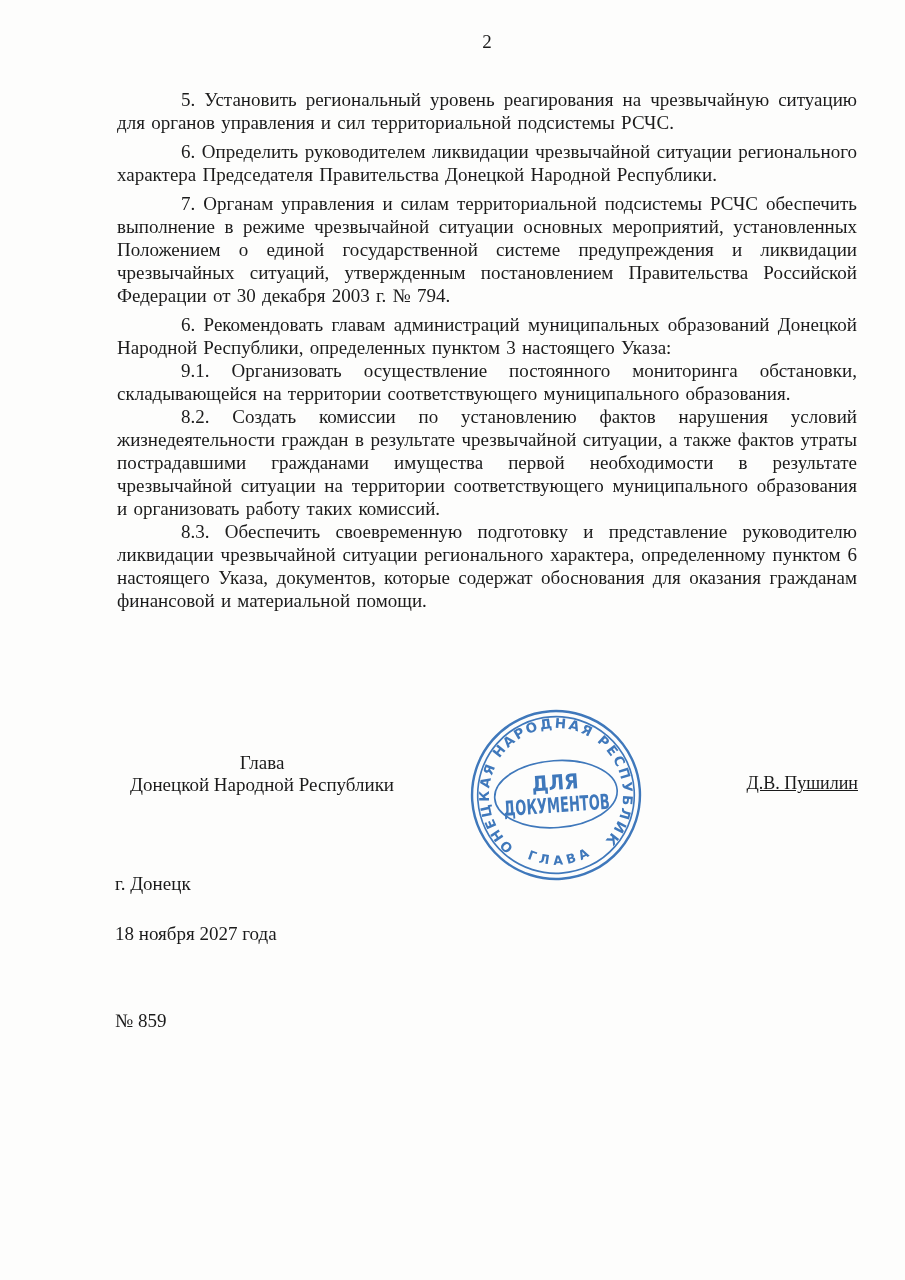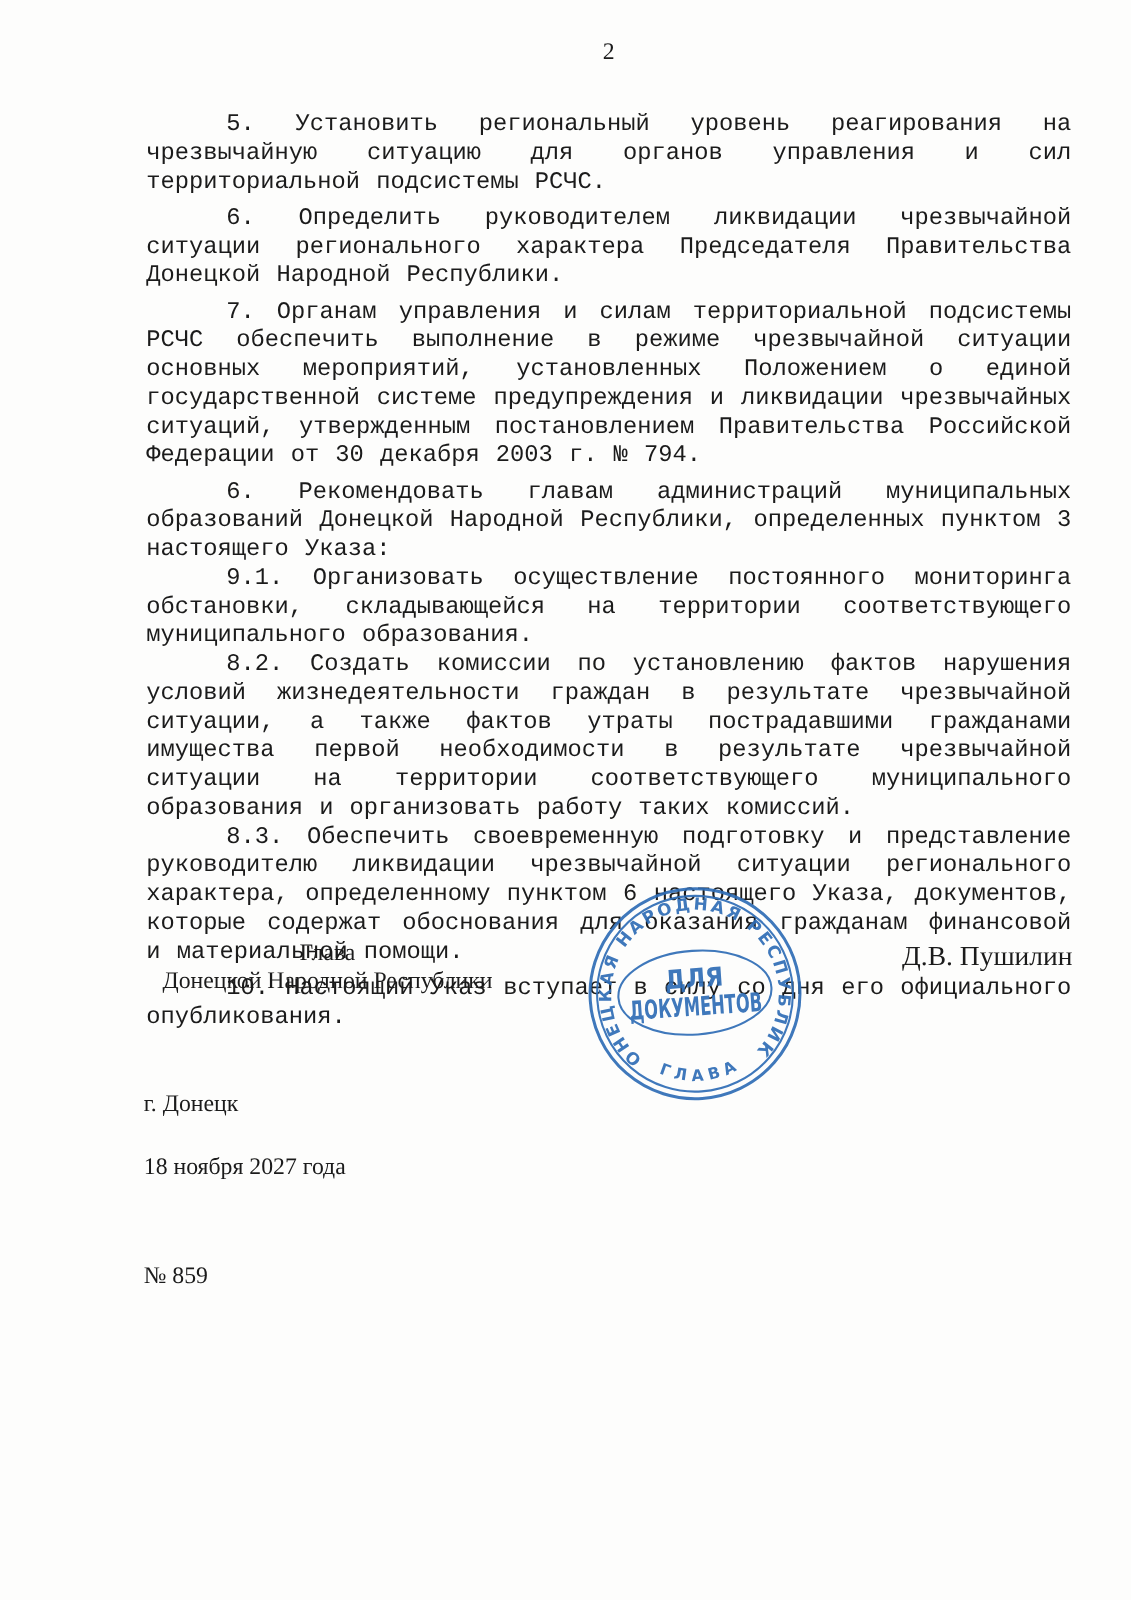--- a/index.html
+++ b/index.html
@@ -27,38 +27,38 @@
     top: 88px;
     width: 740px;
   }
   .content p {
     margin: 0;
     text-indent: 64px;
     text-align: justify;
     font-size: 19px;
     line-height: 23px;
     word-spacing: 1.5px;
-    font-family: Liberation Mono, monospace;
   }
   .content p.gap { margin-top: 6px; }
   .sig-title {
     position: absolute;
     left: 117px;
     top: 752px;
     width: 290px;
     text-align: center;
     font-size: 19px;
     line-height: 22px;
   }
   .sig-name {
     position: absolute;
     right: 47px;
-    top: 753px;
-    font-size: 22px;
+    top: 772px;
+    font-size: 18px;
     line-height: 23px;
+    text-decoration: underline;
   }
   .footer-line {
     position: absolute;
     left: 115px;
     font-size: 19px;
     line-height: 23px;
   }
   .footer-place { top: 872px; }
   .footer-date  { top: 922px; }
   .footer-num   { top: 972px; margin-top: 37px; }
@@ -93,21 +93,20 @@
   <div class="pagenum">2</div>
 
   <div class="content">
     <p>5. Установить региональный уровень реагирования на чрезвычайную ситуацию для органов управления и сил территориальной подсистемы РСЧС.</p>
     <p class="gap">6. Определить руководителем ликвидации чрезвычайной ситуации регионального характера Председателя Правительства Донецкой Народной Республики.</p>
     <p class="gap">7. Органам управления и силам территориальной подсистемы РСЧС обеспечить выполнение в режиме чрезвычайной ситуации основных мероприятий, установленных Положением о единой государственной системе предупреждения и ликвидации чрезвычайных ситуаций, утвержденным постановлением Правительства Российской Федерации от 30 декабря 2003 г. № 794.</p>
     <p class="gap">6. Рекомендовать главам администраций муниципальных образований Донецкой Народной Республики, определенных пунктом 3 настоящего Указа:</p>
     <p>9.1. Организовать осуществление постоянного мониторинга обстановки, складывающейся на территории соответствующего муниципального образования.</p>
     <p>8.2. Создать комиссии по установлению фактов нарушения условий жизнедеятельности граждан в результате чрезвычайной ситуации, а также фактов утраты пострадавшими гражданами имущества первой необходимости в результате чрезвычайной ситуации на территории соответствующего муниципального образования и организовать работу таких комиссий.</p>
     <p>8.3. Обеспечить своевременную подготовку и представление руководителю ликвидации чрезвычайной ситуации регионального характера, определенному пунктом 6 настоящего Указа, документов, которые содержат обоснования для оказания гражданам финансовой и материальной помощи.</p>
-    <p class="gap">10. Настоящий Указ вступает в силу со дня его официального опубликования.</p>
   </div>
 
   <div class="sig-title">
     <div>Глава</div>
     <div>Донецкой Народной Республики</div>
   </div>
 
   <div class="sig-name">Д.В. Пушилин</div>
 
   <svg class="stamp" viewBox="0 0 200 200" aria-hidden="true">

